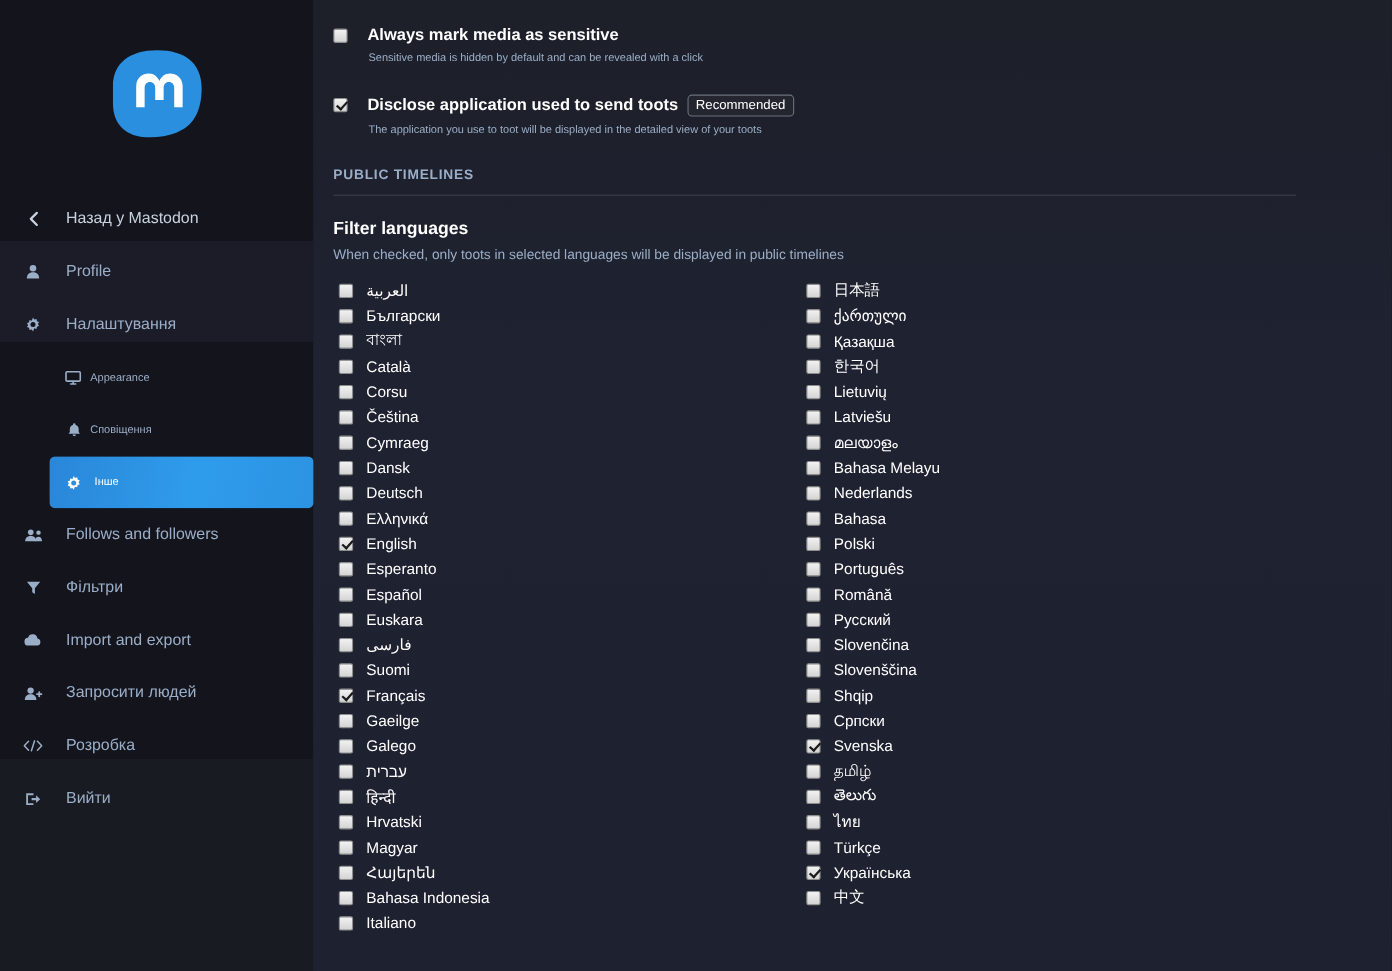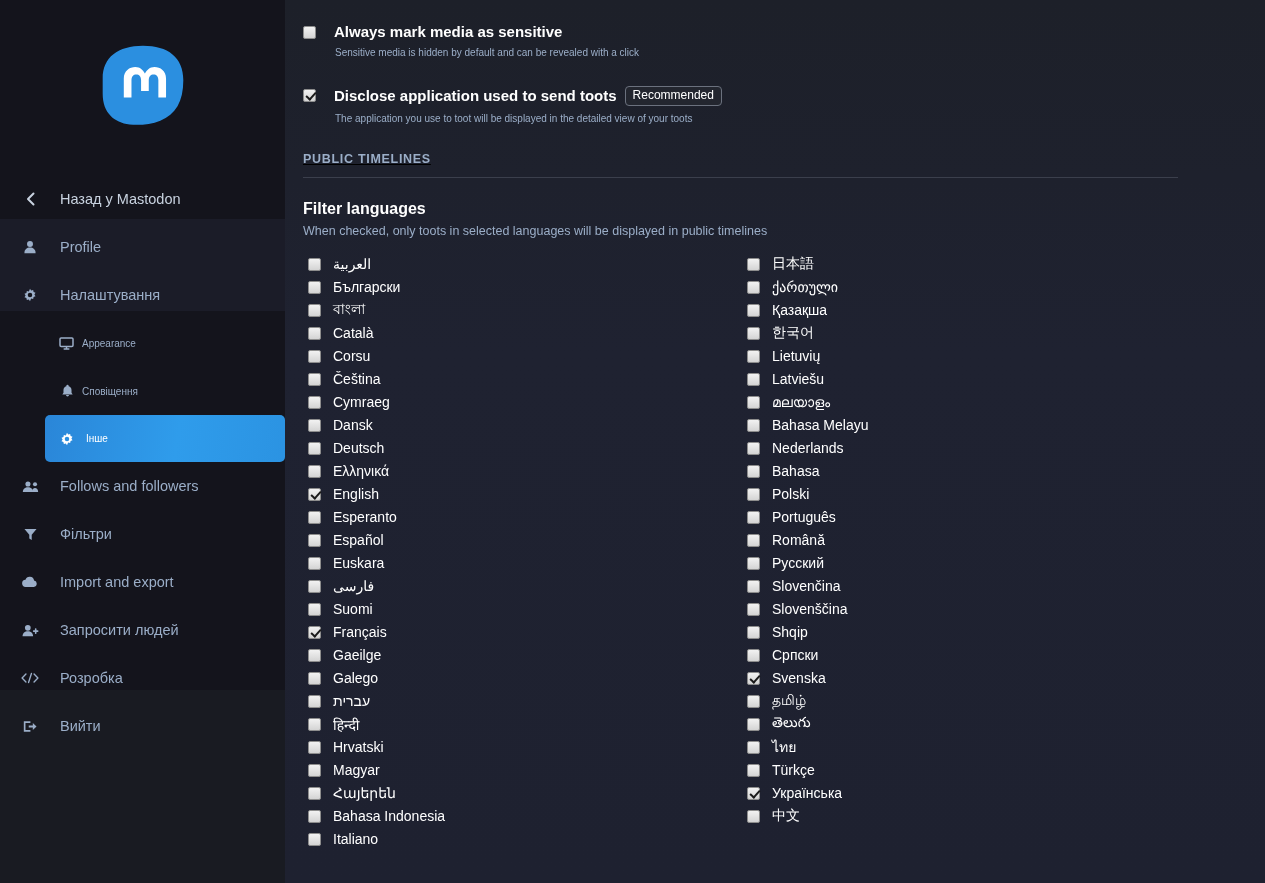--- a/index.html
+++ b/index.html
@@ -129,21 +129,21 @@
     background: #3b3f4c;
     margin-top: 11px;
   }
   .field-title { color: #ffffff; font-size: 16px; font-weight: bold; }
   .field-hint { color: #9baec8; font-size: 12.5px; margin-top: 6px; }
 
   
   .lang-cols { position: relative; margin-top: 15px; height: 600px; }
   .lang-col { position: absolute; top: 0; }
   .lang-col.left { left: 5px; }
-  .lang-col.right { left: 444px; }
+  .lang-col.right { left: 430px; }
   .lang-item {
     display: flex; align-items: center;
     height: 23px;
     gap: 12px;
   }
   .lang-label { color: #ffffff; font-size: 14px; white-space: nowrap; }
 </style>
 </head>
 <body>
 
@@ -302,21 +302,21 @@
 
       <div class="toggle-row" style="margin-top:28px;">
         <span class="cb checked"></span>
         <div class="toggle-title">
           <span>Disclose application used to send toots</span>
           <span class="badge">Recommended</span>
         </div>
         <div class="toggle-hint">The application you use to toot will be displayed in the detailed view of your toots</div>
       </div>
 
-      <div style="margin-top:28px;text-decoration:underline;">
+      <div style="margin-top:28px;">
         <div class="section-head">PUBLIC TIMELINES</div>
         <div class="divider"></div>
       </div>
 
       <div style="margin-top:22px;">
         <div class="field-title">Filter languages</div>
         <div class="field-hint">When checked, only toots in selected languages will be displayed in public timelines</div>
       </div>
 
       <div class="lang-cols">

